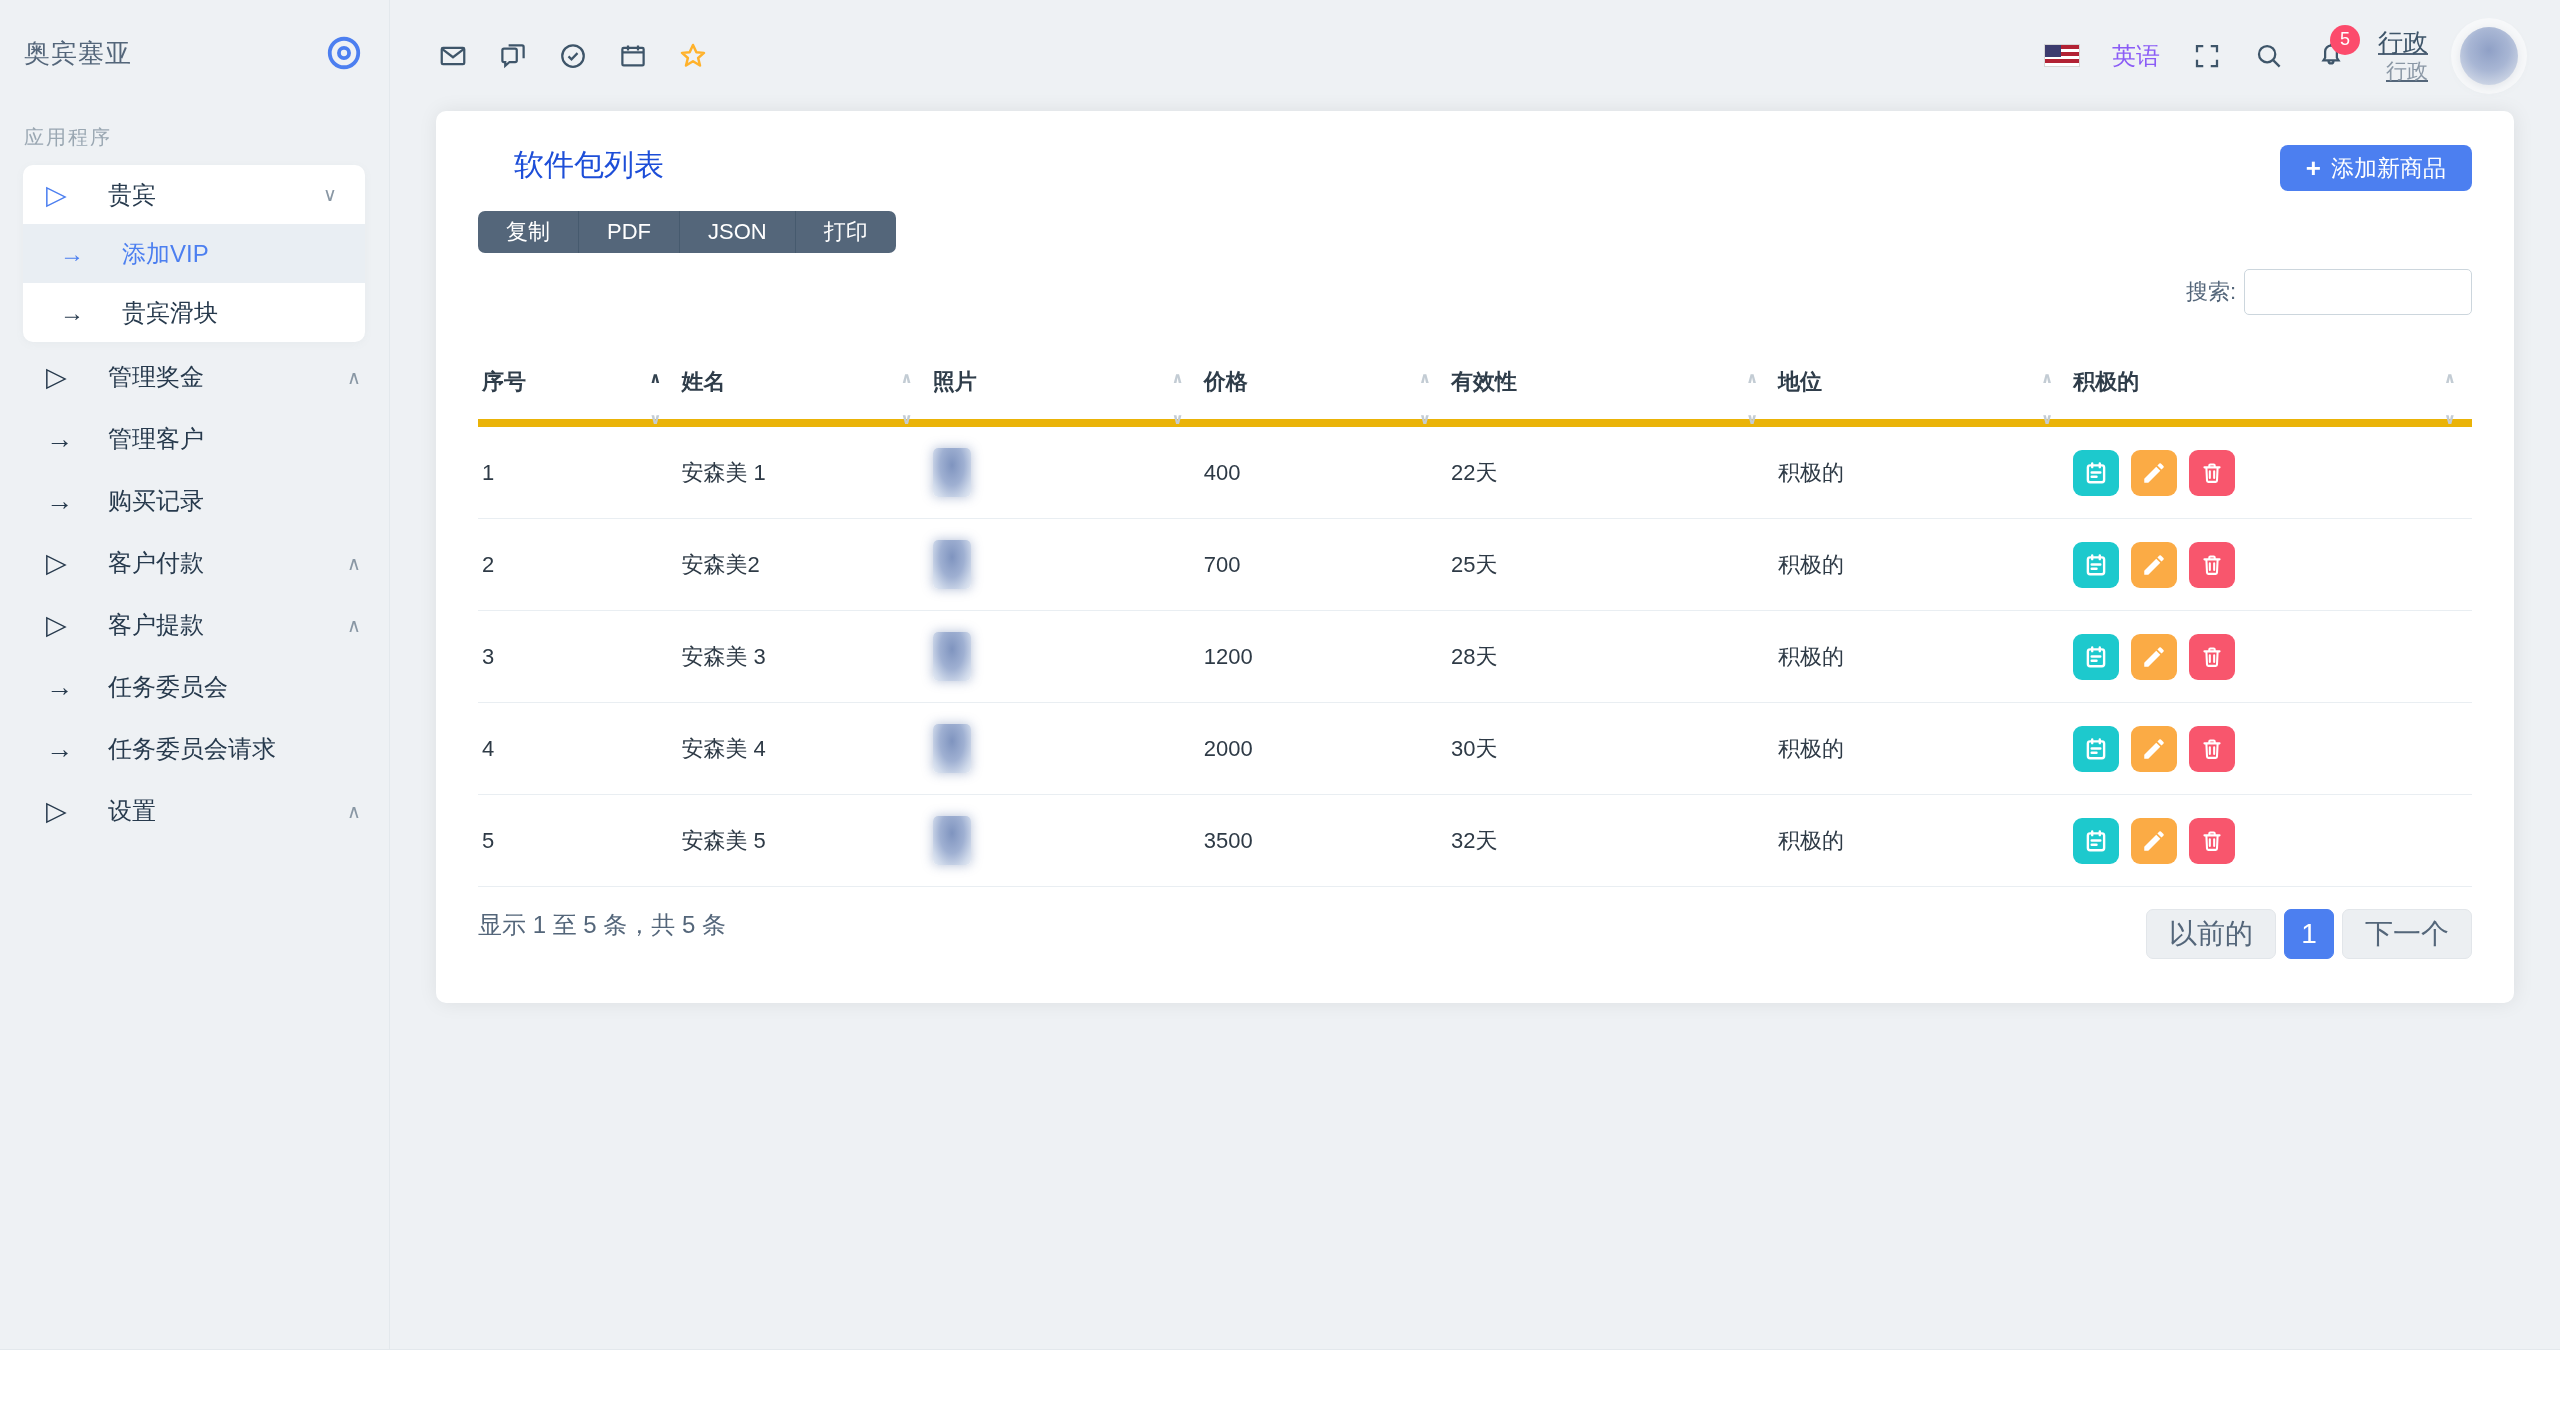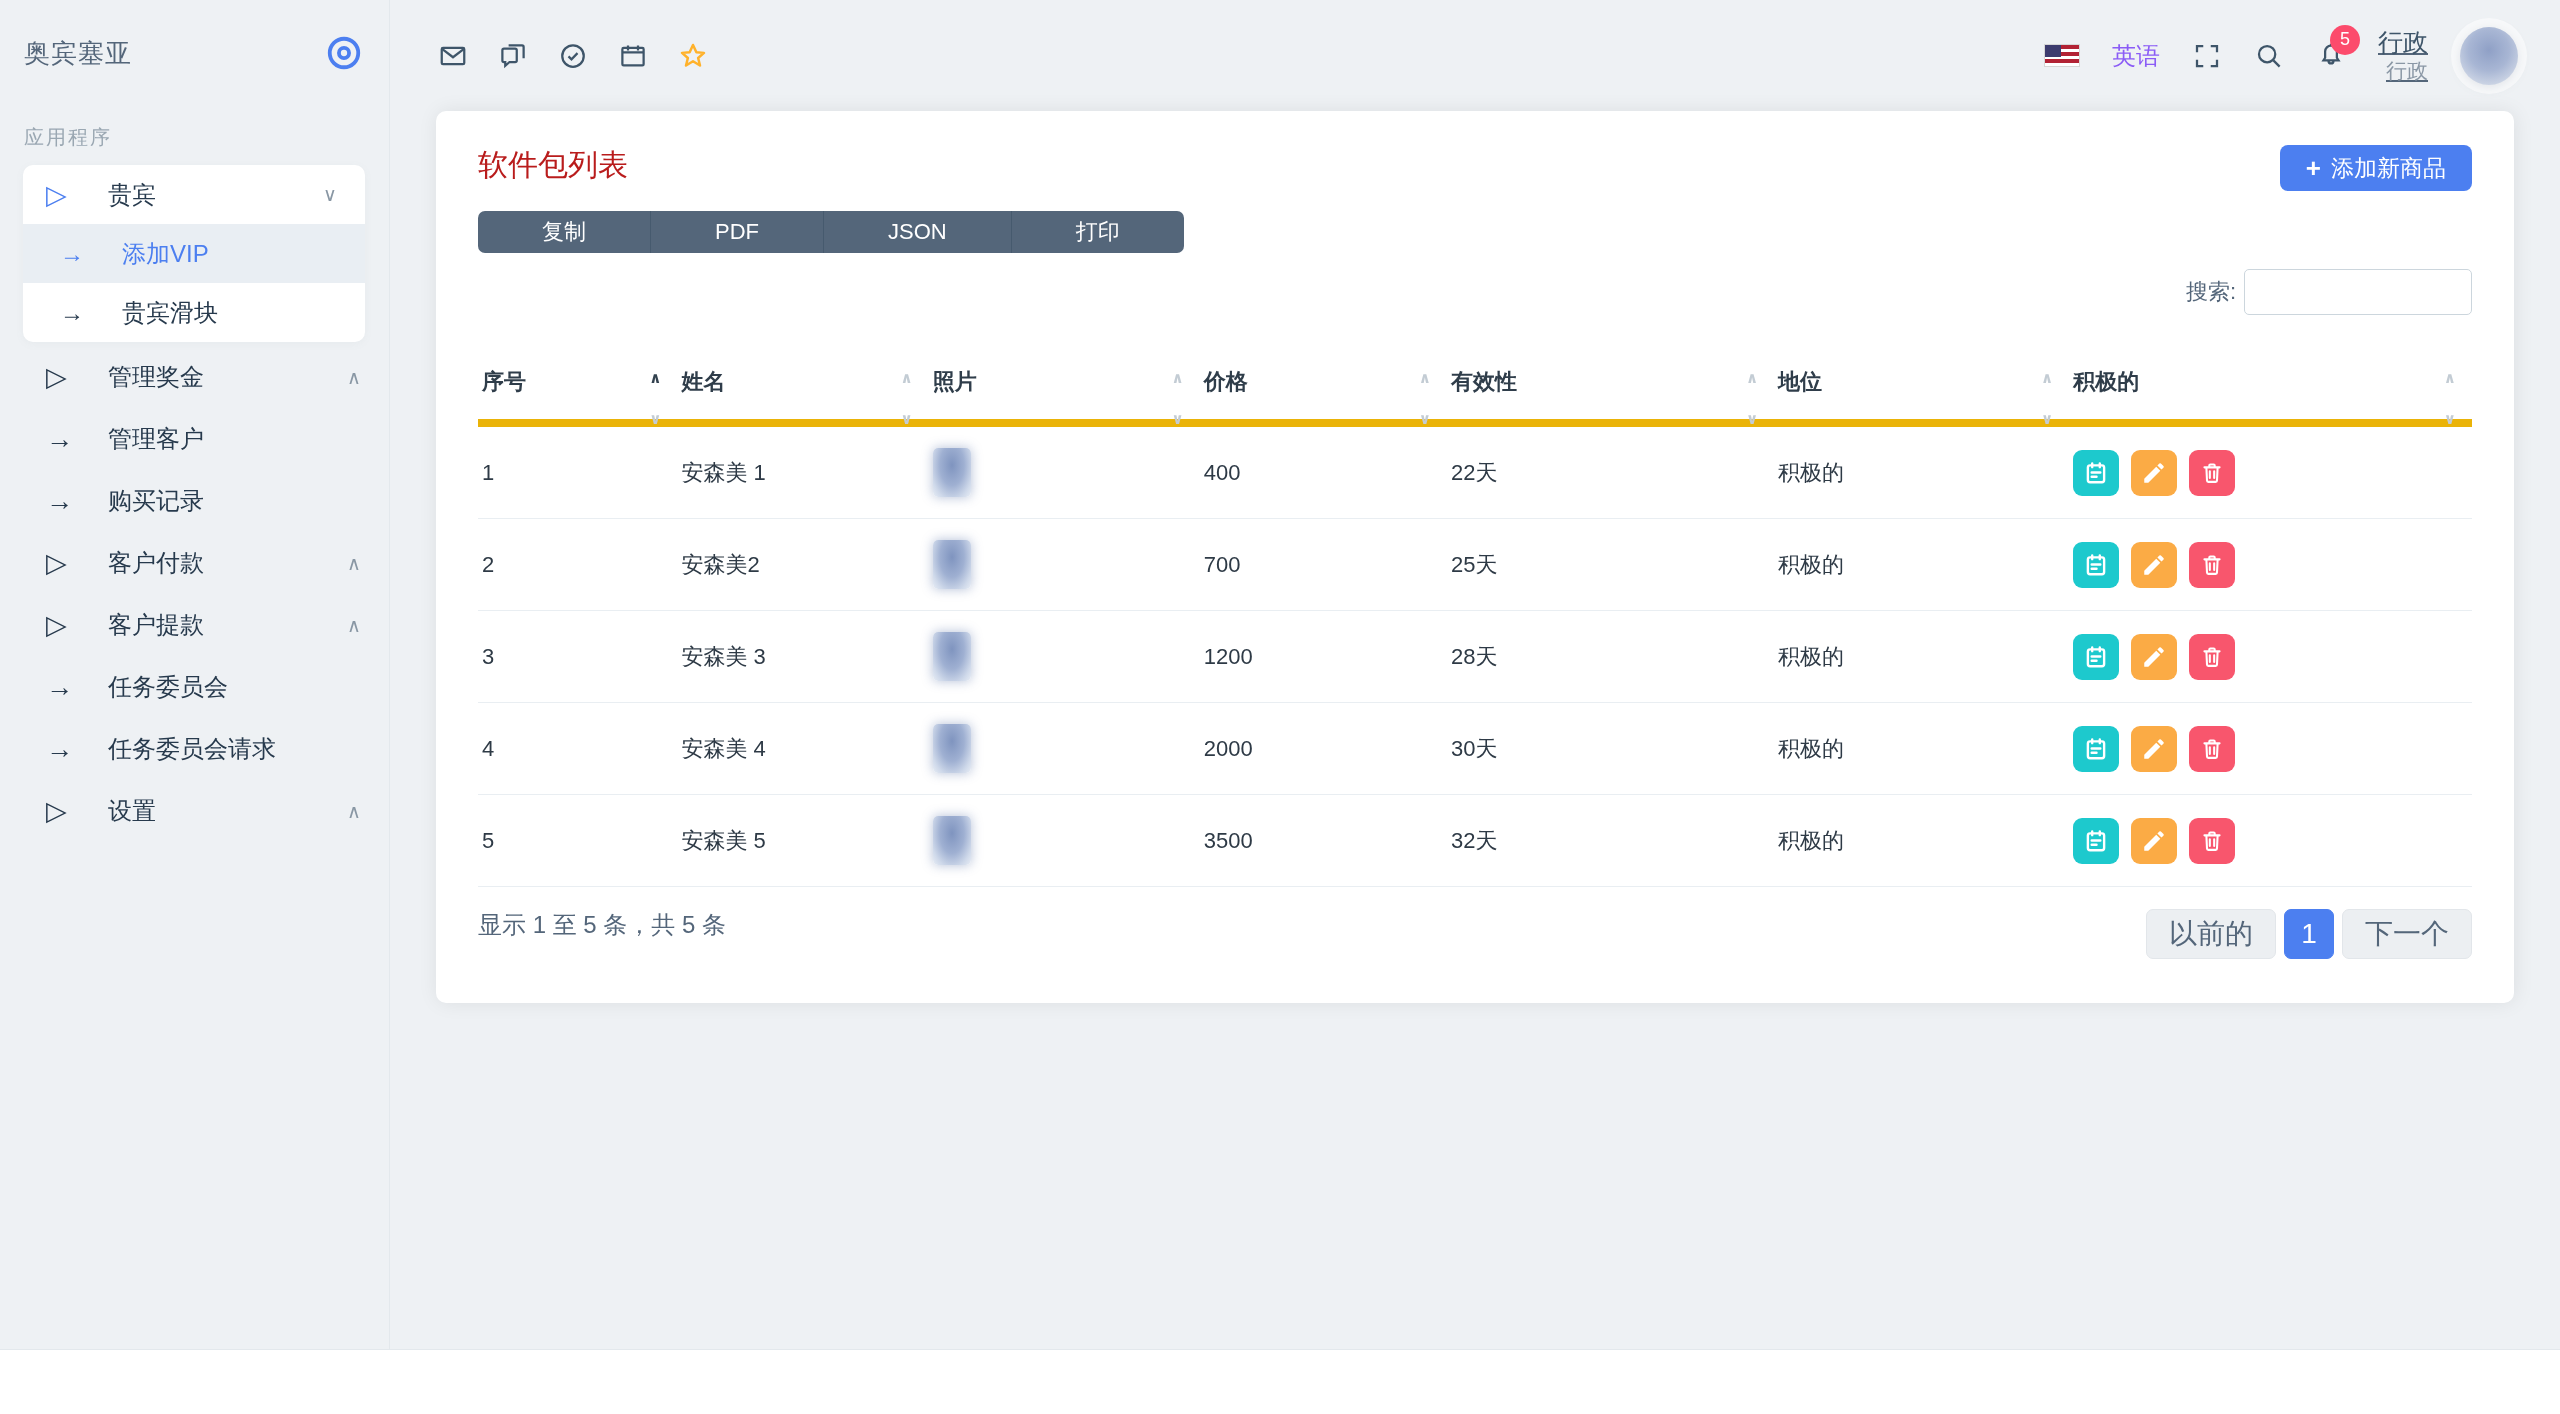--- a/index.html
+++ b/index.html
@@ -45,25 +45,25 @@
   .user-name { font-size:25px; color:#3e5569; }
   .user-role { font-size:21px; color:#8a97a5; }
   .avatar { width:58px; height:58px; border-radius:50%; cursor:pointer;
     background:radial-gradient(circle at 50% 40%, #8fa0c6 0%, #a8b6d4 45%, #cfd7e6 80%);
     box-shadow:0 0 0 9px rgba(255,255,255,0.55), 0 2px 10px rgba(140,150,170,0.5); }
 
   
   .content { padding:0 46px; }
   .card { background:#fff; border-radius:10px; box-shadow:1px 0 20px rgba(0,0,0,0.08); padding:34px 42px 44px 42px; }
   .card-head { display:flex; align-items:flex-start; justify-content:space-between; }
-  .card-title { font-size:30px; font-weight:500; color:#b91c1c; }
+  .card-title { font-size:30px; font-weight:500; color:#1d4ed8;margin-left:36px; }
   .add-btn { display:flex; align-items:center; gap:10px; background:#4c7ff0; color:#fff; border:none; border-radius:8px; height:46px; padding:0 26px; font-size:23px; cursor:pointer; font-family:inherit; }
   .add-btn .plus { font-size:26px; font-weight:bold; }
   .export-group { display:inline-flex; margin-top:20px; border-radius:7px; overflow:hidden; }
-  .export-btn { background:#54667a; color:#fff; border:none; border-right:1px solid #465a6e; height:42px; padding:0 64px; font-size:22px; cursor:pointer; font-family:inherit; }
+  .export-btn { background:#54667a; color:#fff; border:none; border-right:1px solid #465a6e; height:42px; padding:0 28px; font-size:22px; cursor:pointer; font-family:inherit; }
   .export-btn:last-child { border-right:none; }
   .search-row { display:flex; justify-content:flex-end; align-items:center; gap:8px; margin-top:16px; }
   .search-label { font-size:22px; color:#54667a; }
   .search-input { width:228px; height:46px; border:1px solid #ccd6dd; border-radius:5px; padding:0 12px; font-size:22px; color:#2e3a46; outline:none; font-family:inherit; }
 
   
   table { width:100%; border-collapse:collapse; margin-top:34px; }
   th { position:relative; text-align:left; font-size:22px; font-weight:bold; color:#2f3d4a; padding:18px 40px 22px 4px; border-bottom:8px solid #eab308; cursor:pointer; }
   .sort-up { position:absolute; right:16px; top:20px; font-size:15px; color:#c3ccd4; }
   .sort-down { position:absolute; right:16px; bottom:-9px; font-size:15px; color:#c3ccd4; }

